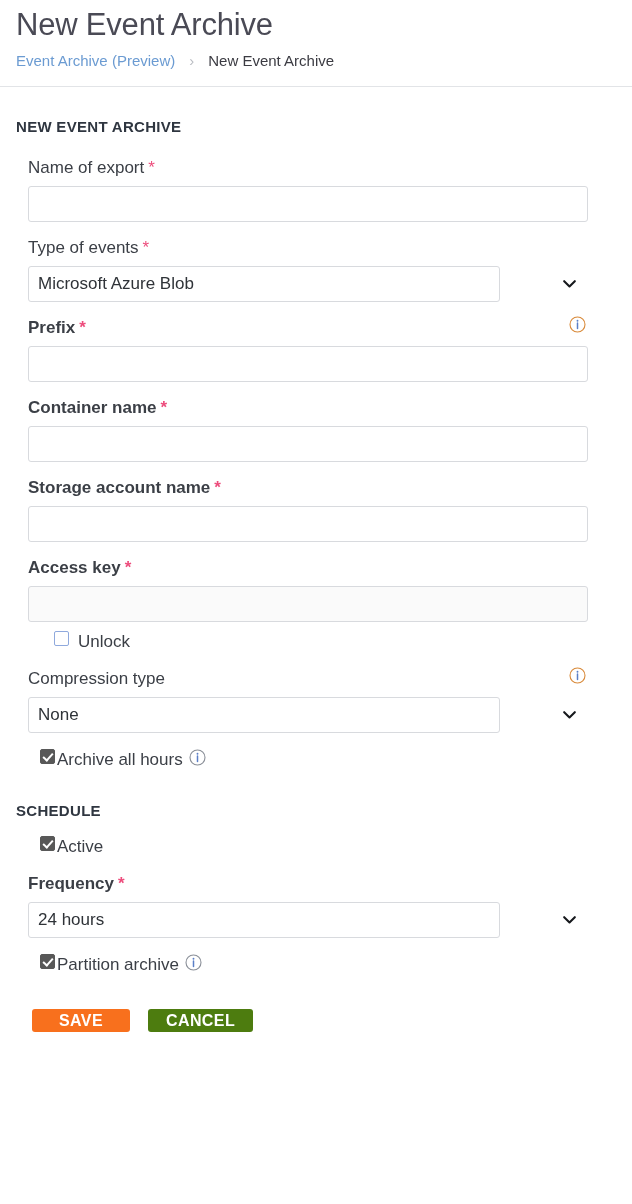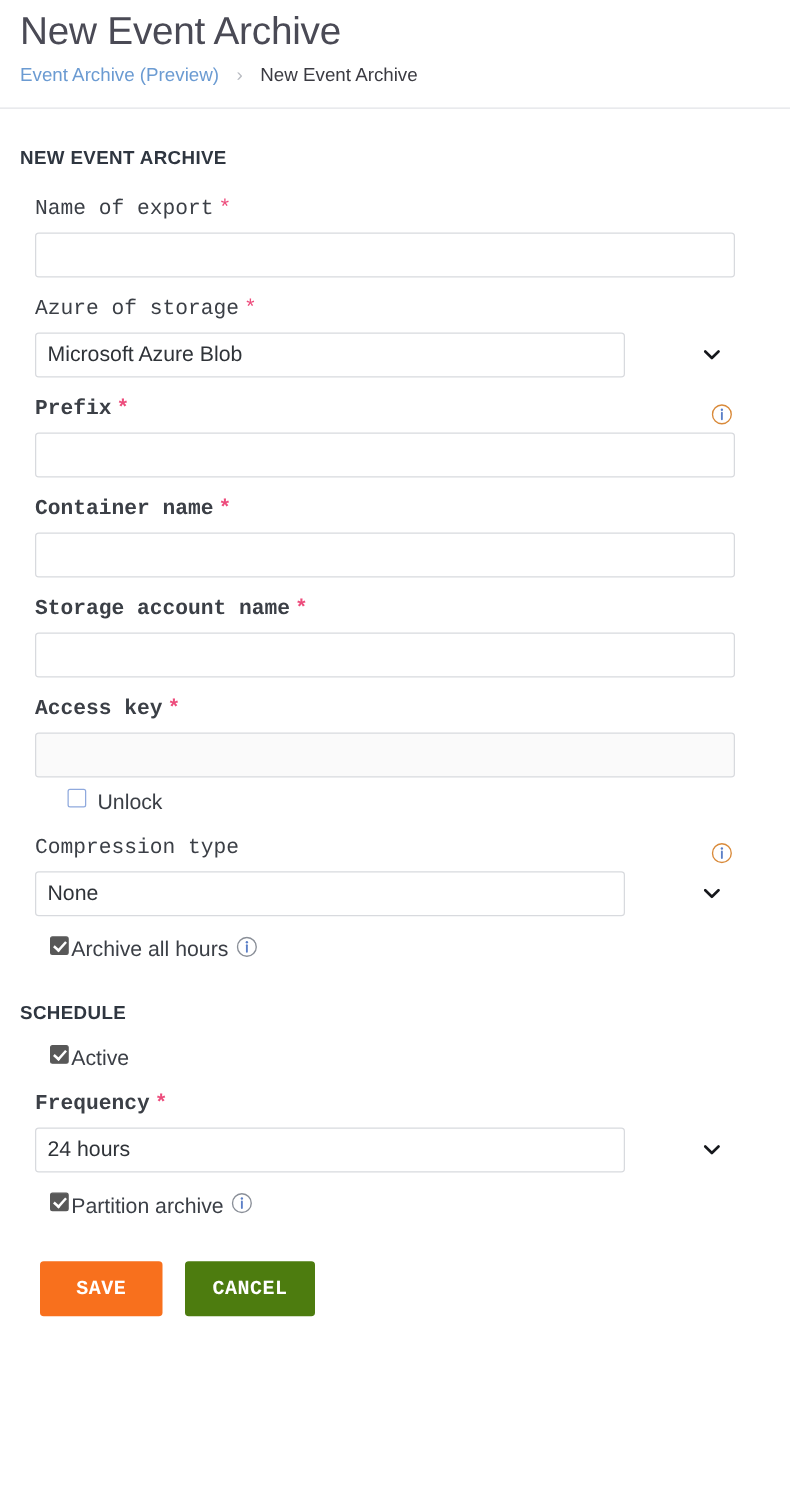--- a/index.html
+++ b/index.html
@@ -72,24 +72,23 @@
     padding-bottom: 4px;
     line-height: 22px;
   }
   .field {
     padding-left: 12px;
     padding-top: 14px;
     position: relative;
   }
   .field-label-row {
     display: flex;
-    align-items: flex-end;
+    align-items: flex-start;
     justify-content: space-between;
     padding-right: 30px;
-    font-family: Liberation Mono, monospace;
   }
   .field-label {
     font-size: 17px;
     color: #3b3f46;
     line-height: 24px;
     white-space: nowrap;
   }
   .field-label.strong { font-weight: bold; }
   .req {
     color: #ed4c7c;
@@ -210,26 +209,26 @@
   
   .button-row {
     display: flex;
     padding-left: 16px;
     padding-top: 33px;
     gap: 18px;
   }
   .btn {
     border: none;
     border-radius: 3px;
-    font-family: Liberation Mono, monospace;
+    font-family: Liberation Sans, sans-serif;
     font-size: 16px;
     font-weight: bold;
     letter-spacing: 0.4px;
     color: #ffffff;
-    height: 44px;
+    height: 23px;
     cursor: pointer;
     padding: 0 18px;
     min-width: 98px;
   }
   .btn-save { background: #f8701d; }
   .btn-cancel { background: #4d7c0f; min-width: 104px; }
 </style>
 </head>
 <body>
 
@@ -252,21 +251,21 @@
       <span class="field-label">
         <span>Name of export</span><span class="req">*</span>
       </span>
     </div>
     <input class="text-input" type="text" value="" style="">
   </div>
 
   <div class="field">
     <div class="field-label-row">
       <span class="field-label">
-        <span>Azure of storage</span><span class="req">*</span>
+        <span>Type of events</span><span class="req">*</span>
       </span>
     </div>
     <div class="select-wrap">
       <select class="select-input">
         <option>Microsoft Azure Blob</option>
       </select>
       <svg class="chevron" viewBox="0 0 13 8">
         <path d="M1.2 1.2 L6.5 6.4 L11.8 1.2" stroke="#16181c" stroke-width="2.1" fill="none" stroke-linecap="round" stroke-linejoin="round"></path>
       </svg>
     </div>

